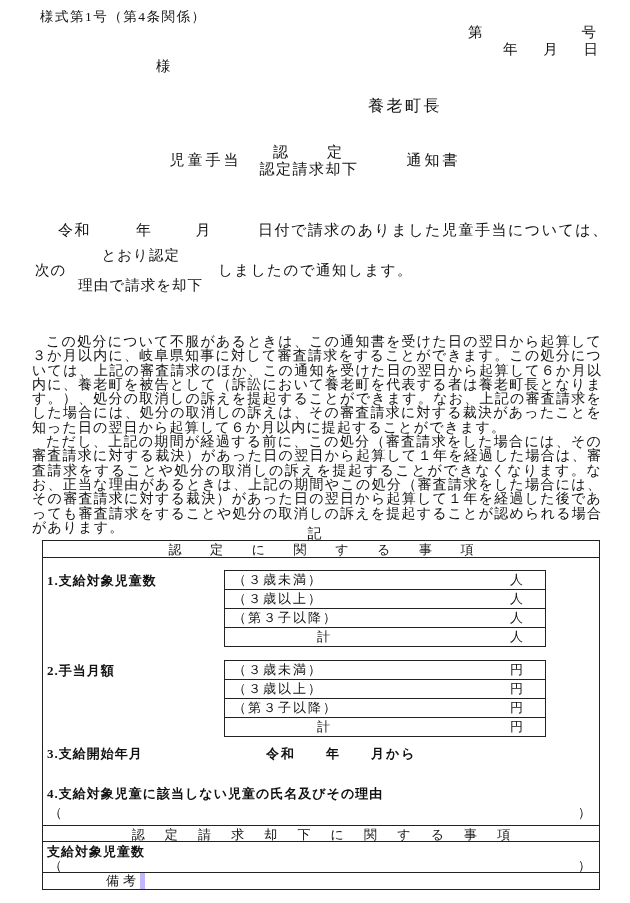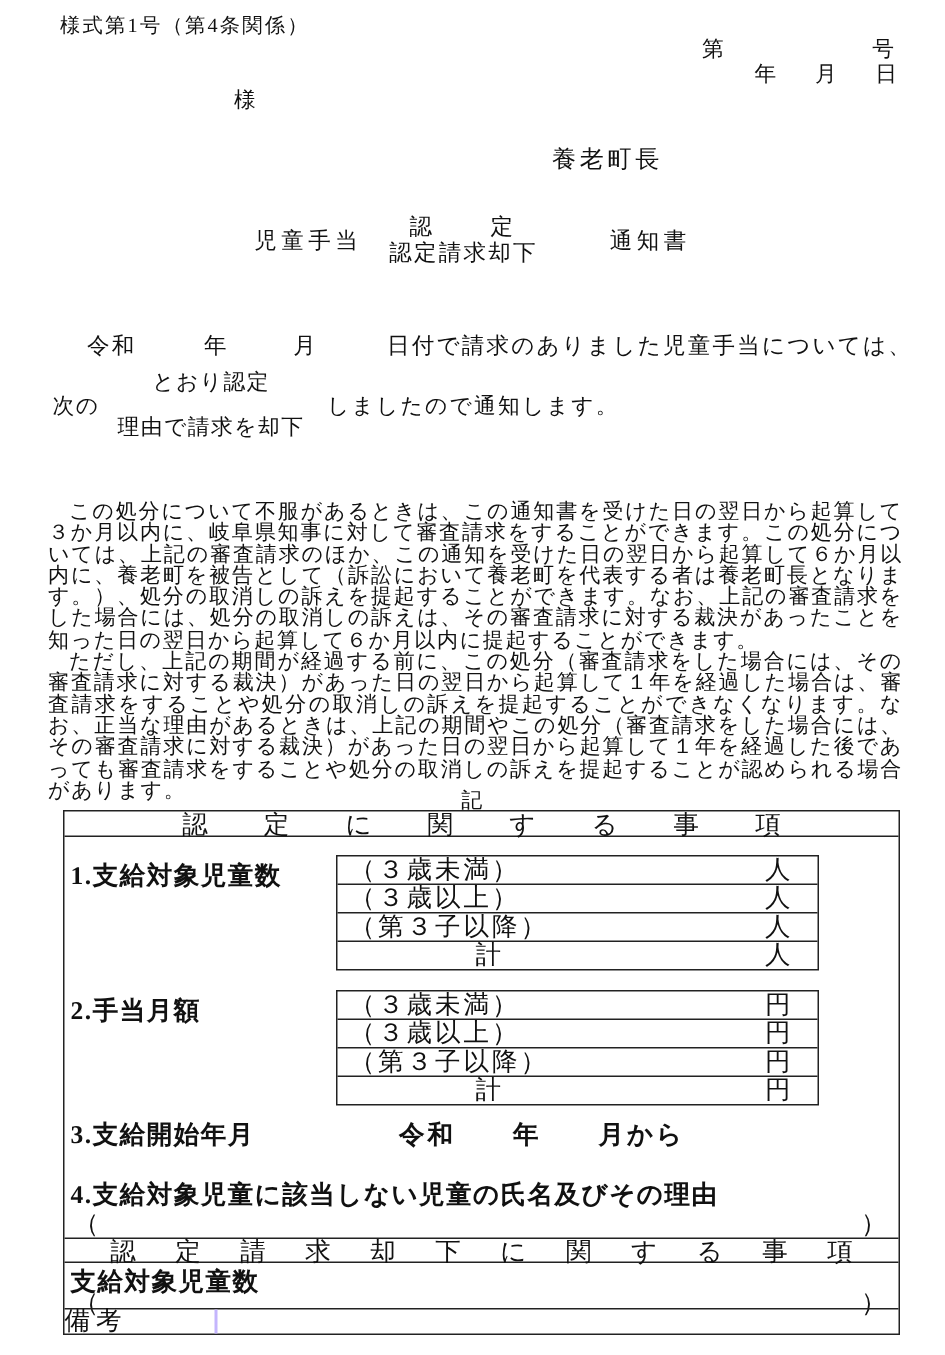--- a/index.html
+++ b/index.html
@@ -36,34 +36,34 @@
   .intro-2 .stack{display:flex;flex-direction:column;align-items:center;margin-left:12px;line-height:17px;row-gap:13px;letter-spacing:1px;}
   .intro-2 .tail{margin-left:15px;letter-spacing:1.5px;}
 
   
   .legal{top:302px;left:32px;width:570px;font-size:14px;line-height:14.3px;letter-spacing:1.1px;text-align:justify;margin-top:33px;}
   .legal p{margin:0;text-indent:1em;}
 
   .ki-label{top:525px;left:0;width:100%;text-align:center;font-size:14px;letter-spacing:1px;}
 
   
-  .doc-table{top:540px;left:42px;width:556px;height:348px;border:1.5px solid #222;font-size:17px;}
+  .doc-table{top:540px;left:42px;width:556px;height:348px;border:1.5px solid #222;font-size:13px;}
   .sec-header{position:absolute;left:0;width:100%;text-align:center;box-sizing:border-box;}
   .sec1-header{top:0;height:17px;border-bottom:1.5px solid #222;letter-spacing:2.2em;text-indent:2.2em;line-height:17px;}
   .sec2-header{top:284px;height:17px;border-top:1.5px solid #222;border-bottom:1.5px solid #222;letter-spacing:1.55em;text-indent:1.55em;line-height:17px;}
   .item-label{position:absolute;left:4px;letter-spacing:1px;white-space:nowrap;font-weight:bold;}
   .inner-box{position:absolute;left:181px;width:322px;border:1px solid #222;box-sizing:border-box;}
   .inner-row{position:relative;height:18px;line-height:18px;border-bottom:1px solid #222;}
   .inner-row:last-child{border-bottom:none;}
   .inner-row .lbl{position:absolute;left:8px;letter-spacing:2px;white-space:nowrap;}
   .inner-row.total .lbl{left:92px;letter-spacing:1px;}
   .inner-row .unit{position:absolute;left:285px;}
   .paren-line{position:absolute;left:6px;right:8px;display:flex;justify-content:space-between;}
   .remarks-row{position:absolute;top:331px;left:0;width:100%;height:17px;border-top:1.5px solid #222;box-sizing:border-box;}
-  .remarks-cell{position:absolute;left:0;top:0;width:102px;height:100%;border-right:2px solid #c4b5fd;text-align:left;line-height:16px;letter-spacing:4px;box-sizing:border-box;}
+  .remarks-cell{position:absolute;left:0;top:0;width:102px;height:100%;border-right:5px solid #c4b5fd;text-align:right;line-height:16px;letter-spacing:4px;box-sizing:border-box;}
 </style>
 </head>
 <body>
 
 <div class="page">
 
   <div class="abs form-number">様式第1号（第4条関係）</div>
   <div class="abs doc-number">
     <span>第</span>
     <span>号</span>

